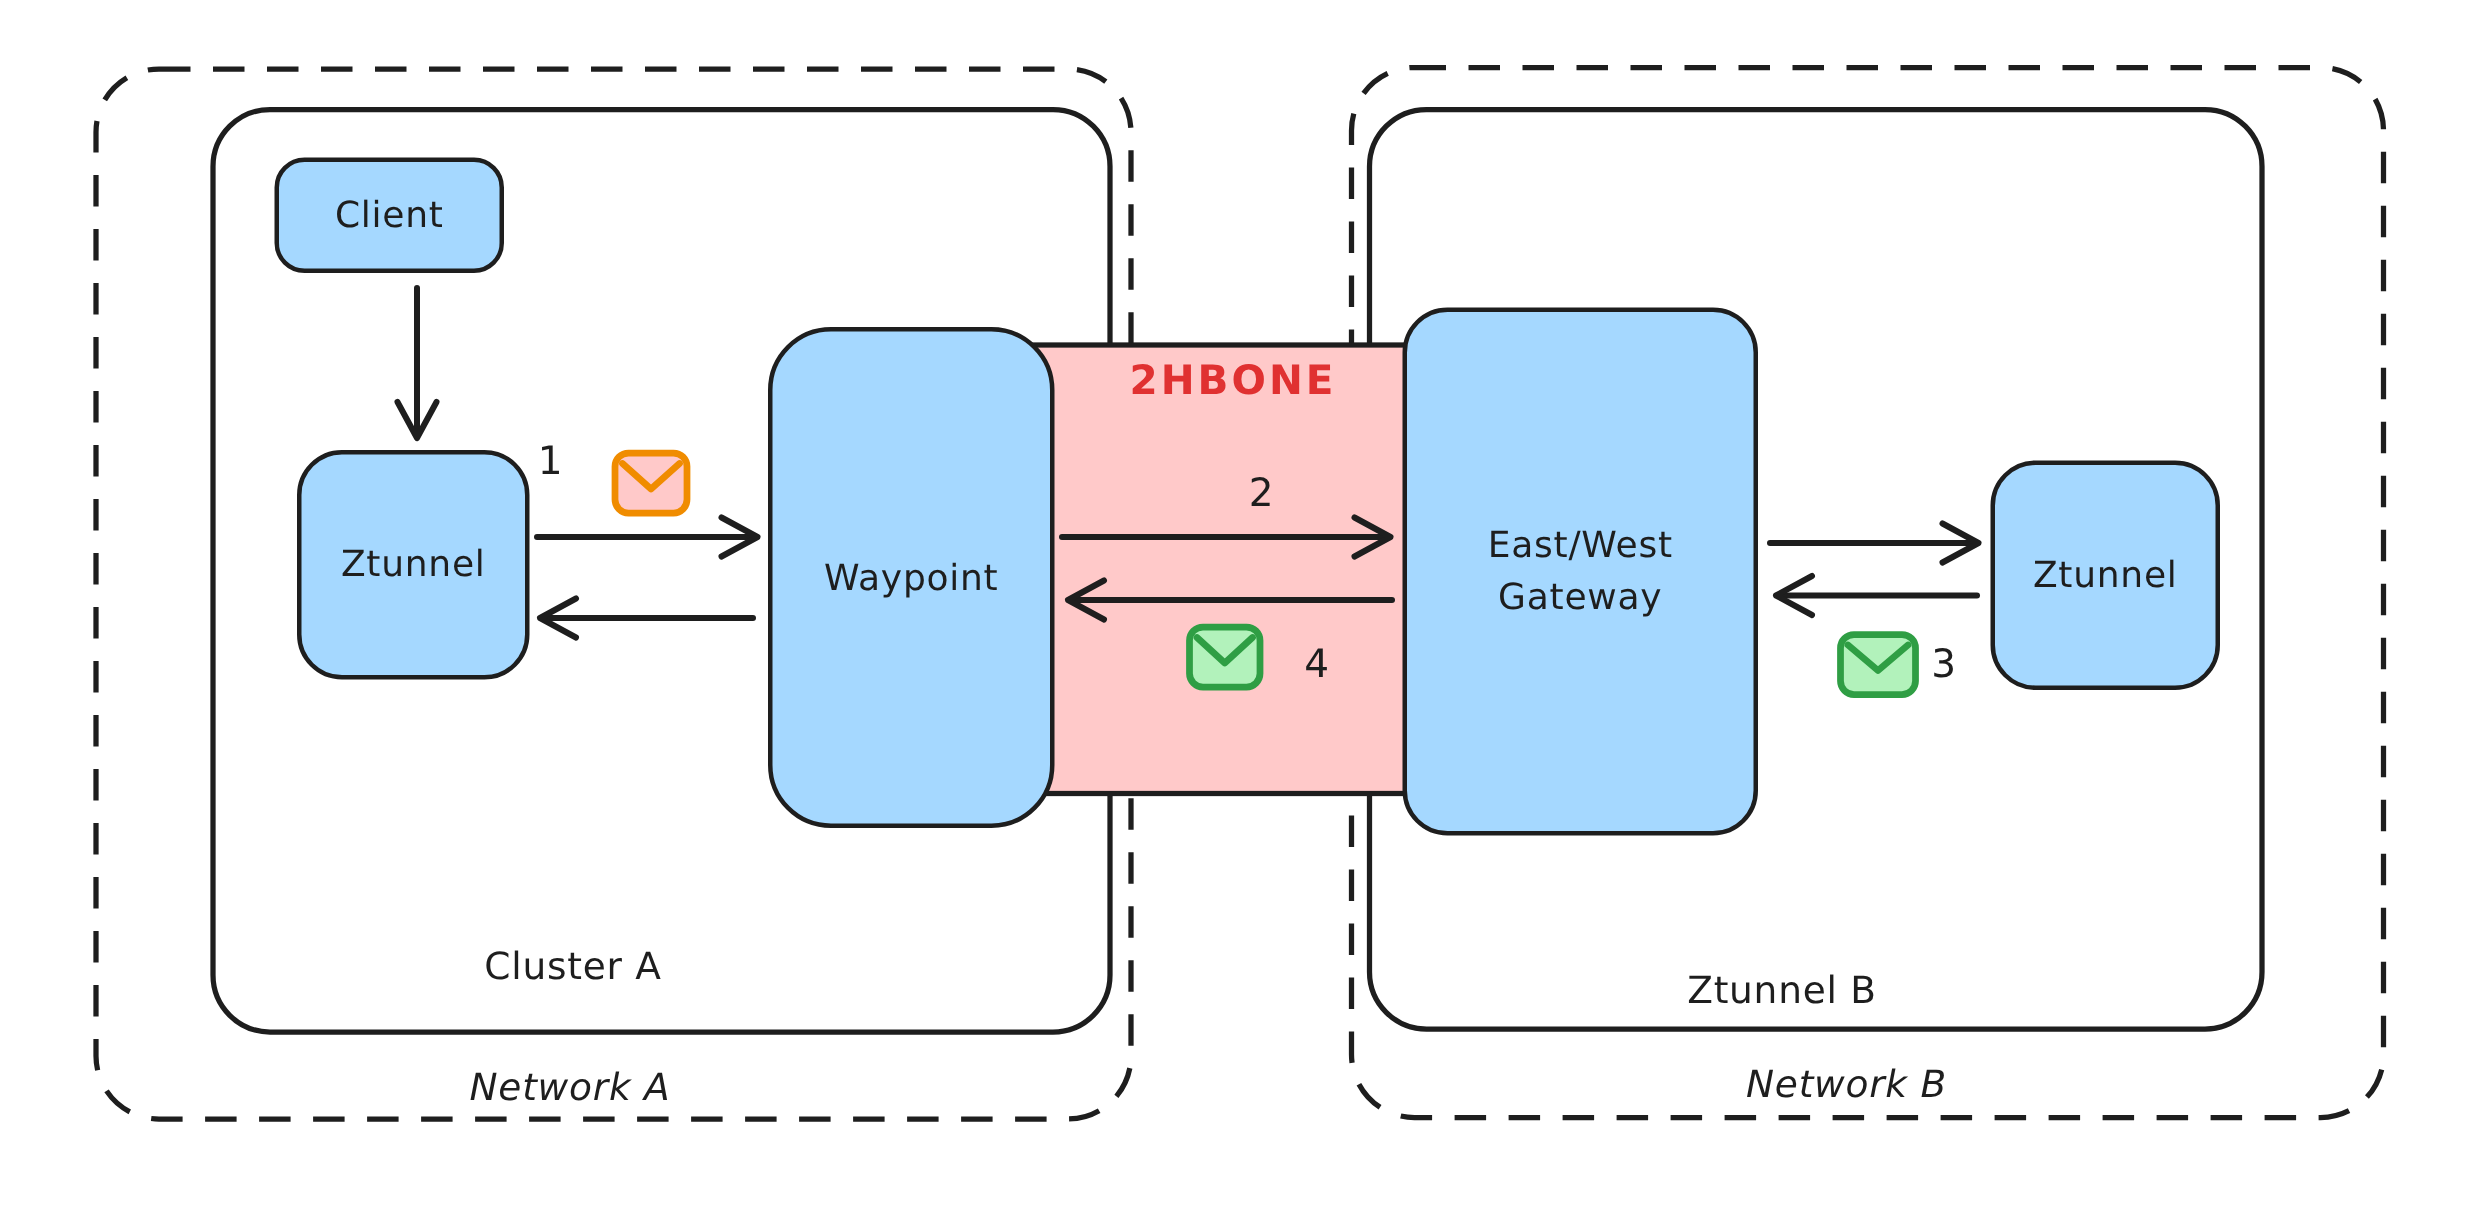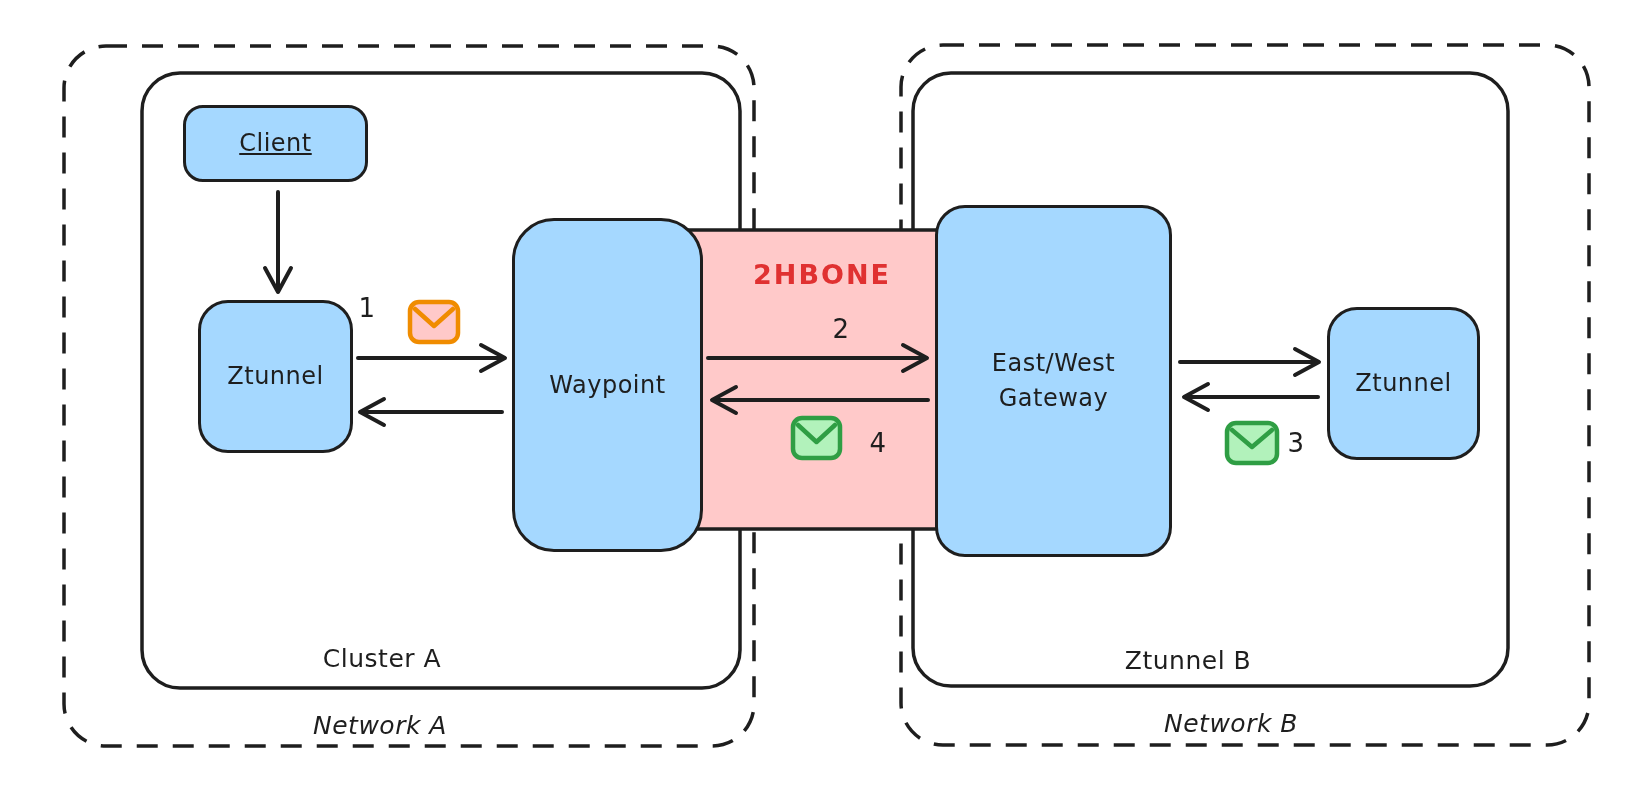--- a/index.html
+++ b/index.html
@@ -64,49 +64,49 @@
 
     <rect x="901" y="45" width="688" height="700" rx="42" fill="none" stroke="#1e1e1e" stroke-width="3.5" stroke-dasharray="21 15"></rect>
 
     <rect x="142" y="73" width="598" height="615" rx="38" fill="none" stroke="#1e1e1e" stroke-width="3.5"></rect>
 
     <rect x="913" y="73" width="595" height="613" rx="38" fill="none" stroke="#1e1e1e" stroke-width="3.5"></rect>
 
     <rect x="678" y="230" width="268" height="299" fill="#ffc9c9" stroke="#1e1e1e" stroke-width="3.5"></rect>
   </svg>
 
-  <div class="node" style="left:183px; top:105px; width:185px; height:77px; border-radius:20px;text-decoration:underline;">
+  <div class="node" style="left:183px; top:105px; width:153px; height:77px; border-radius:20px;">
     <span class="node-label">Client</span>
   </div>
 
   <div class="node" style="left:198px; top:300px; width:155px; height:153px; border-radius:30px;">
     <span class="node-label">Ztunnel</span>
   </div>
 
   <div class="node" style="left:512px; top:218px; width:191px; height:334px; border-radius:42px;">
     <span class="node-label">Waypoint</span>
   </div>
 
   <div class="node" style="left:935px; top:205px; width:237px; height:352px; border-radius:30px;">
     <span class="node-label">East/West
 Gateway</span>
   </div>
 
   <div class="node" style="left:1327px; top:307px; width:153px; height:153px; border-radius:30px;">
     <span class="node-label">Ztunnel</span>
   </div>
 
-  <div class="floating-label hbone-title" style="left:822px; top:254px;margin-top:20px;">2HBONE</div>
+  <div class="floating-label hbone-title" style="left:822px; top:254px;">2HBONE</div>
 
   <div class="floating-label step-num" style="left:367px; top:308px;">1</div>
   <div class="floating-label step-num" style="left:841px; top:329px;">2</div>
   <div class="floating-label step-num" style="left:1296px; top:443px;">3</div>
   <div class="floating-label step-num" style="left:878px; top:443px;">4</div>
 
-  <div class="floating-label zone-label" style="left:382px; top:658px;">Cluster A</div>
+  <div class="floating-label zone-label" style="left:382px; top:644px;">Cluster A</div>
   <div class="floating-label zone-label net-label" style="left:380px; top:725px;">Network A</div>
   <div class="floating-label zone-label" style="left:1188px; top:660px;">Ztunnel B</div>
   <div class="floating-label zone-label net-label" style="left:1199px; top:723px;margin-left:32px;">Network B</div>
 
   <svg class="layer" style="z-index:4" stroke-linecap="round" stroke-linejoin="round">
 
     <g stroke="#1e1e1e" stroke-width="4" fill="none">
       <path d="M 278 192 L 278 288"></path>
       <path d="M 265 268 L 278 292 L 291 268"></path>
     </g>

